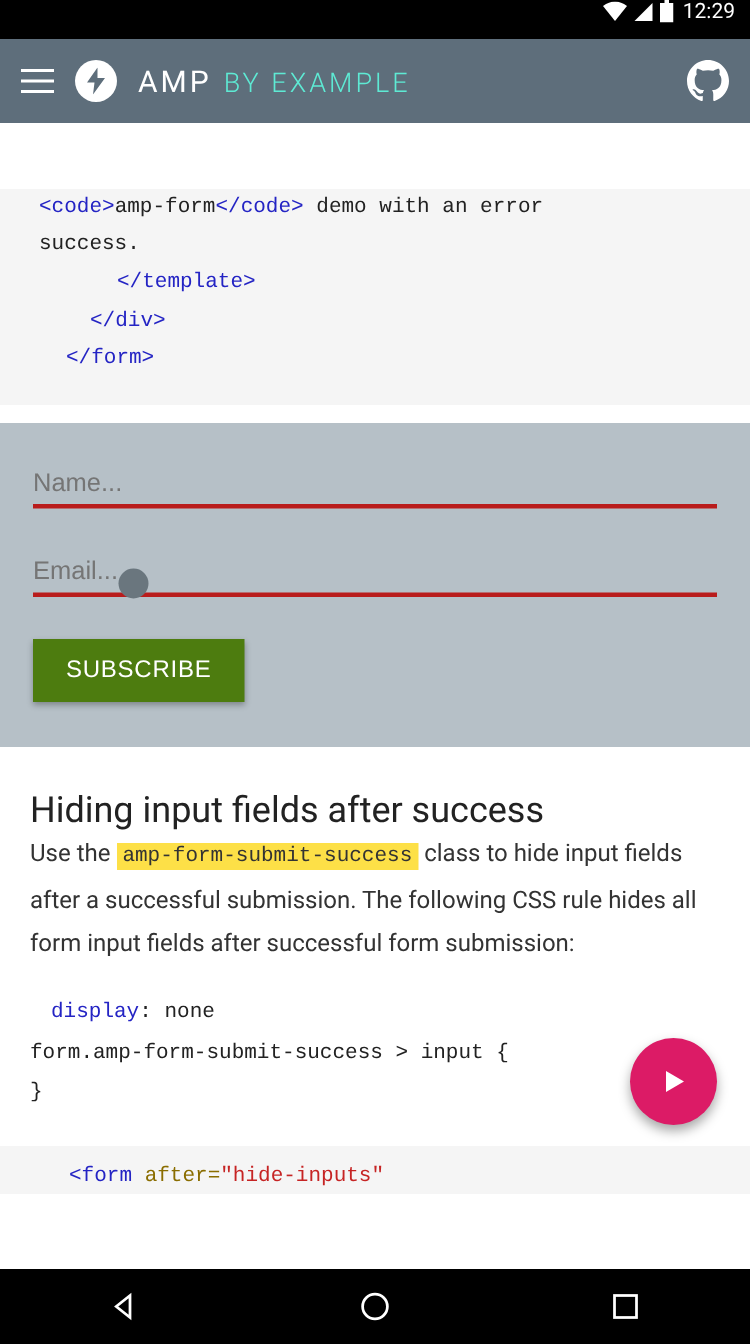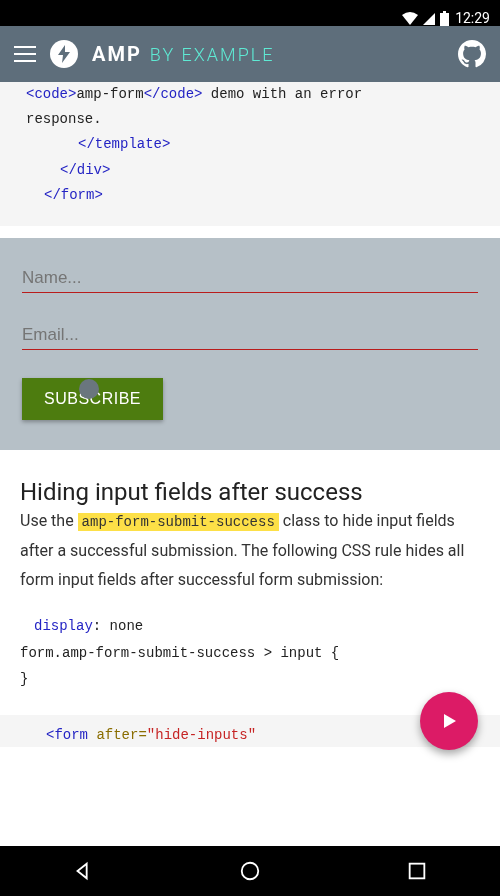--- a/index.html
+++ b/index.html
@@ -1,37 +1,37 @@
 <!DOCTYPE html>
 <html><head>
 <meta charset="utf-8">
 <style>
 * { margin:0; padding:0; box-sizing:border-box; }
 body { font-family: -apple-system, Roboto, Arial, sans-serif; width:500px; height:896px; background:#000; overflow:hidden; }
 .device { width:500px; height:896px; display:flex; flex-direction:column; background:#000; }
-.statusbar { height:26px; background:#000; color:#fff; display:flex; align-items:flex-end; justify-content:flex-end; padding:0 10px; font-size:14px; }
+.statusbar { height:26px; background:#000; color:#fff; display:flex; align-items:flex-start; justify-content:flex-end; padding:0 10px; font-size:14px; }
 .statusbar .sicons { display:flex; align-items:center; gap:4px; margin-right:6px; }
 .appbar { height:56px; background:#5e6e7b; display:flex; align-items:center; padding:0 14px; gap:14px; }
 .ham { width:22px; height:16px; display:flex; flex-direction:column; justify-content:space-between; cursor:pointer; }
 .ham span { background:#fff; height:2px; width:100%; }
 .logo-bolt { width:28px; height:28px; border-radius:50%; background:#fff; display:flex; align-items:center; justify-content:center; }
 .brand { display:flex; align-items:baseline; gap:8px; font-weight:300; letter-spacing:2px; }
-.brand-amp { color:#fff; font-size:20px; font-weight:700; }
+.brand-amp { color:#fff; font-size:20px; font-weight:400; }
 .brand-by { color:#5eead4; font-size:18px; }
 .spacer { flex:1; }
 .gh { width:28px; height:28px; cursor:pointer; }
 .content { flex:1; overflow:hidden; background:#fff; position:relative; }
 .code1 { background:#f5f5f5; padding:0 26px 18px 26px; font-family: "Courier New", monospace; font-size:14px; line-height:1.8; color:#222; }
 .code1 .indent1{ padding-left:34px;}
 .code1 .indent2{ padding-left:52px;}
 .code1 .wrap { padding-left:70px; text-indent:-70px; }
 .tag{ color:#2424c4; } .attr{color:#995500;}
 .gap { height:12px; background:#fff; }
 .formcard { background:#b6c0c7; padding:26px 22px 30px 22px; }
-.field { width:100%; border:none; border-bottom:1px solid #b91c1c; background:transparent; font-size:17px; color:#68727a; padding:4px 0; margin-bottom:28px; outline:none; }
+.field { width:100%; border:none; border-bottom:3px solid #b91c1c; background:transparent; font-size:17px; color:#68727a; padding:4px 0; margin-bottom:28px; outline:none; }
 .btn { background:#4d7c0f; color:#fff; border:none; padding:12px 22px; font-size:16px; letter-spacing:0.5px; box-shadow:0 2px 4px rgba(0,0,0,.3); cursor:pointer; }
 .ripple { position:absolute; width:20px; height:20px; border-radius:50%; background:#6a767e; top:297px; left:79px; }
 .article { padding:28px 20px 10px 20px; }
 .h2 { font-size:24px; color:#222; font-weight:400; }
 .bodytxt { font-size:16px; color:#333; line-height:1.85; }
 .codepill { font-family:"Courier New",monospace; background:#fde047; padding:1px 4px; font-size:14px; }
 .css-block { font-family:"Courier New",monospace; font-size:14px; color:#222; padding:8px 20px 8px 20px; line-height:1.9; }
 .css-block .k{ color:#2424c4;} 
 .code2 { background:#f5f5f5; padding:12px 26px 4px 46px; font-family:"Courier New",monospace; font-size:14px; margin-top:14px;}
 .code2 .attr{color:#8a6d00;} .code2 .str{color:#c62424;}
@@ -76,22 +76,22 @@
     </div>
     <div class="spacer"></div>
     <svg class="gh" viewBox="0 0 16 16">
         <path fill="#fff" d="M8 0C3.58 0 0 3.58 0 8c0 3.54 2.29 6.53 5.47 7.59.4.07.55-.17.55-.38 0-.19-.01-.82-.01-1.49-2.01.37-2.53-.49-2.69-.94-.09-.23-.48-.94-.82-1.13-.28-.15-.68-.52-.01-.53.63-.01 1.08.58 1.23.82.72 1.21 1.87.87 2.33.66.07-.52.28-.87.51-1.07-1.78-.2-3.64-.89-3.64-3.95 0-.87.31-1.59.82-2.15-.08-.2-.36-1.02.08-2.12 0 0 .67-.21 2.2.82.64-.18 1.32-.27 2-.27.68 0 1.36.09 2 .27 1.53-1.04 2.2-.82 2.2-.82.44 1.1.16 1.92.08 2.12.51.56.82 1.27.82 2.15 0 3.07-1.87 3.75-3.65 3.95.29.25.54.73.54 1.48 0 1.07-.01 1.93-.01 2.2 0 .21.15.46.55.38A8.013 8.013 0 0 0 16 8c0-4.42-3.58-8-8-8z"></path>
       </svg>
   </div>
 
   <div class="content">
 
     <div class="code1">
-      <div class="wrap" style="padding-left:70px;"><span class="tag">&lt;code&gt;</span><span>amp-form</span><span class="tag">&lt;/code&gt;</span><span> demo with an error</span></div>
-      <div>response.</div>
+      <div class="wrap" style="padding-left:70px;margin-top:44px;"><span class="tag">&lt;code&gt;</span><span>amp-form</span><span class="tag">&lt;/code&gt;</span><span> demo with an error</span></div>
+      <div>success.</div>
       <div class="indent2"><span class="tag">&lt;/template&gt;</span></div>
       <div class="indent1"><span class="tag">&lt;/div&gt;</span></div>
       <div style="padding-left:18px;"><span class="tag">&lt;/form&gt;</span></div>
     </div>
 
     <div class="gap"></div>
 
     <div class="formcard">
       <input class="field" placeholder="Name..." style="">
       <input class="field" placeholder="Email..." style="">

